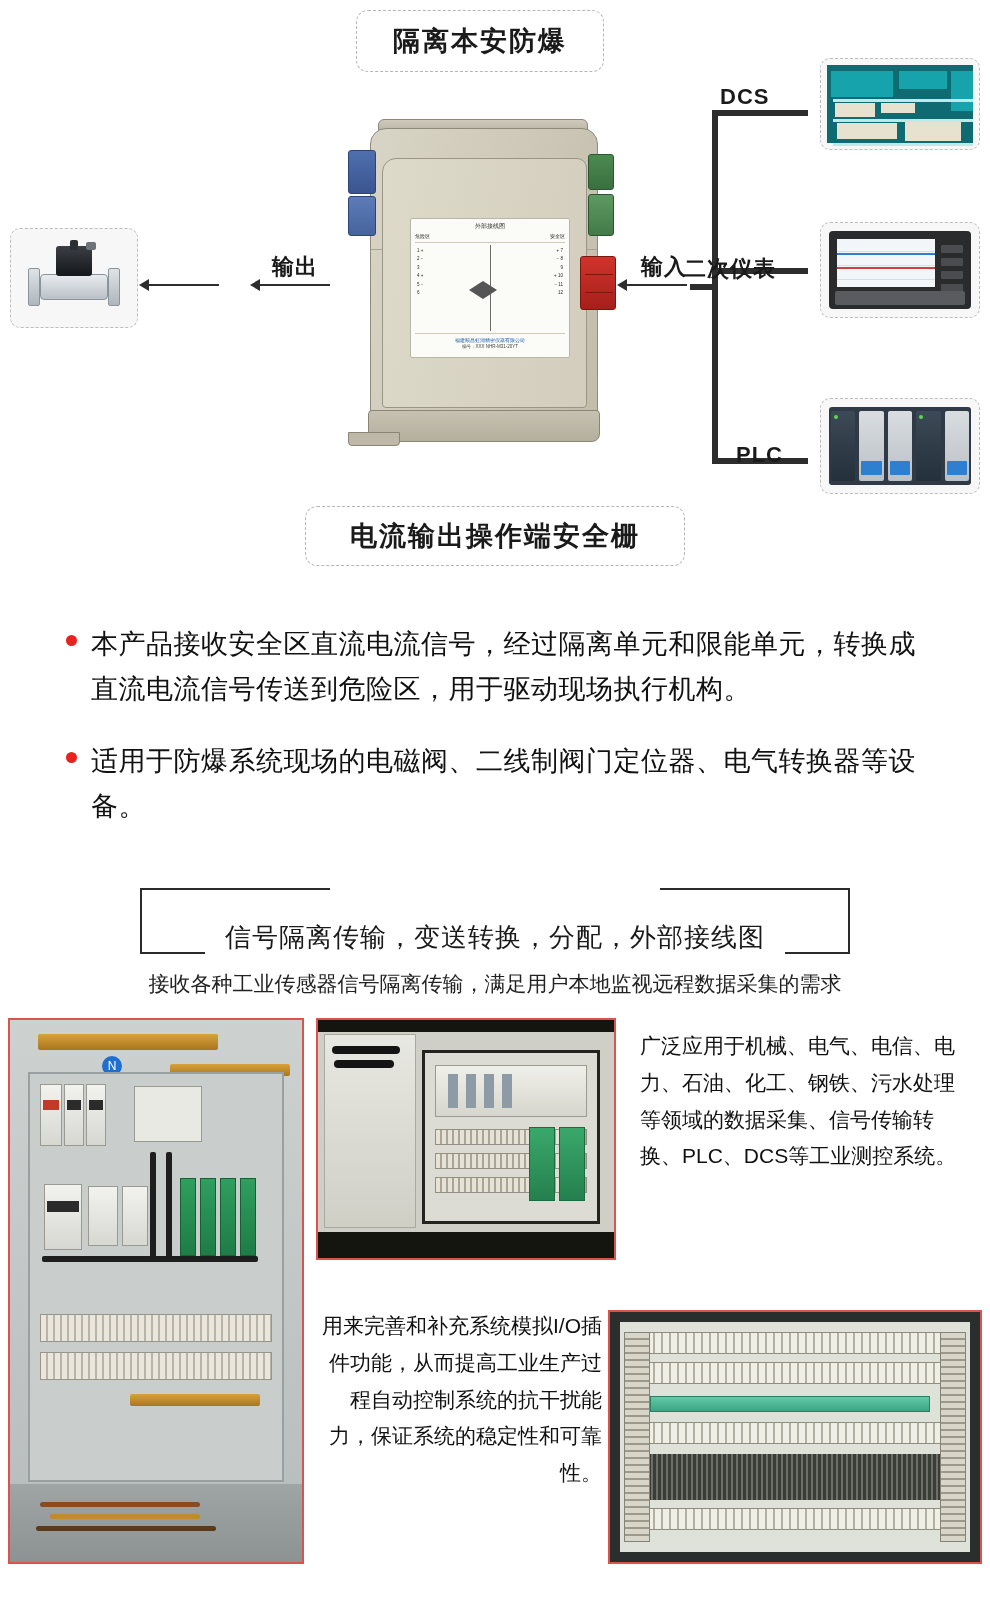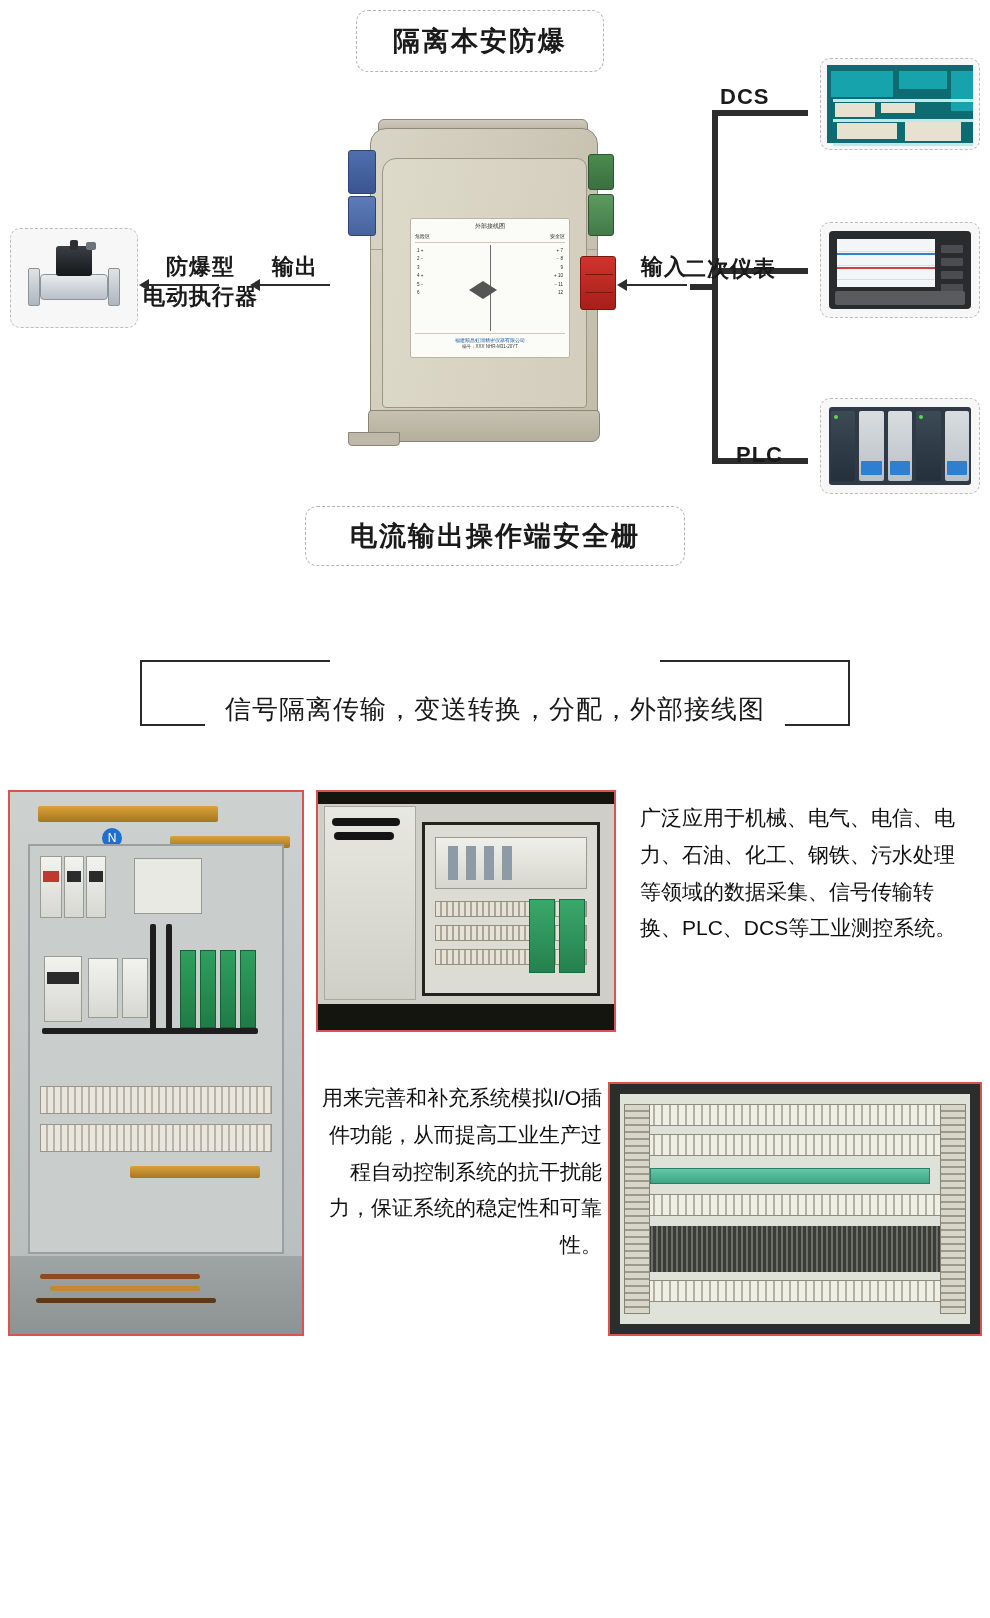--- a/index.html
+++ b/index.html
@@ -410,23 +410,20 @@
     <div class="valve">
       <div class="valve-flange-l"></div>
       <div class="valve-flange-r"></div>
       <div class="valve-body"></div>
       <div class="valve-coil"></div>
       <div class="valve-stem"></div>
       <div class="valve-knob"></div>
     </div>
   </div>
 
-  <div class="callout-label" style="left:143px; top:252px; text-align:center; line-height:1.35;">
-    <span>防爆型</span><br><span>电动执行器</span>
-  </div>
 
   <div class="callout-label" style="left:272px; top:252px;">输出</div>
 
   <div class="arrow-line" style="left:258px; top:284px; width:72px;"></div>
   <div class="arrow-head-left" style="left:250px; top:279px;"></div>
   <div class="arrow-line" style="left:147px; top:284px; width:72px;"></div>
   <div class="arrow-head-left" style="left:139px; top:279px;"></div>
 
   <div class="callout-label" style="left:641px; top:252px;">输入</div>
   <div class="arrow-line" style="left:625px; top:284px; width:62px;"></div>
@@ -491,26 +488,35 @@
           <span class="led"></span>
         </div>
       <div class="plc-mod">
           <span class="strip"></span>
         </div>
     </div>
   </div>
 </div>
 
 <div class="bullets">
+  <div class="bullet-row">
+    <div class="dot"></div>
+    <div class="bullet-text">本产品接收安全区直流电流信号，经过隔离单元和限能单元，转换成直流电流信号传送到危险区，用于驱动现场执行机构。</div>
+  </div>
+  <div class="bullet-row">
+    <div class="dot"></div>
+    <div class="bullet-text">适用于防爆系统现场的电磁阀、二线制阀门定位器、电气转换器等设备。</div>
+  </div>
 </div>
 
 <div class="section">
   <div class="frame"></div>
   <div class="frame-mask"></div>
   <div class="sect-sub">信号隔离传输，变送转换，分配，外部接线图</div>
+  <div class="sect-desc">接收各种工业传感器信号隔离传输，满足用户本地监视远程数据采集的需求</div>
 </div>
 
 <div class="photos">
 
   <div class="ph ph-cabinet">
     <div class="cab">
       <div class="busbar"></div>
       <div class="busbar2"></div>
       <div class="nlabel">N</div>
       <div class="cab-inner">

